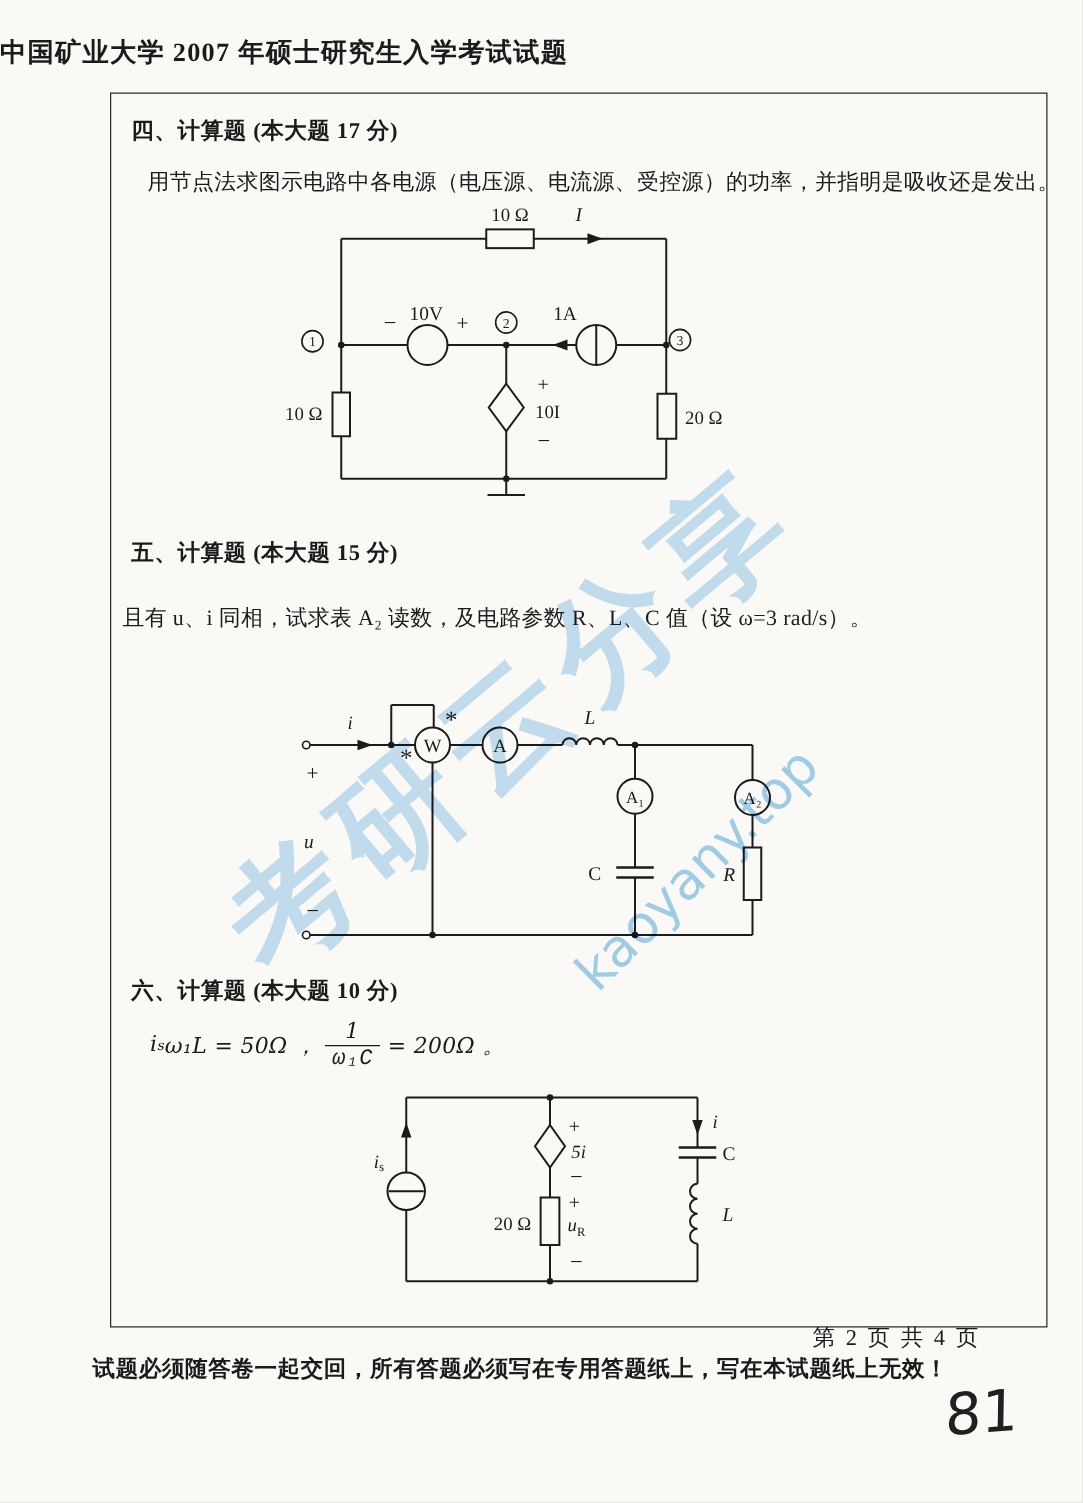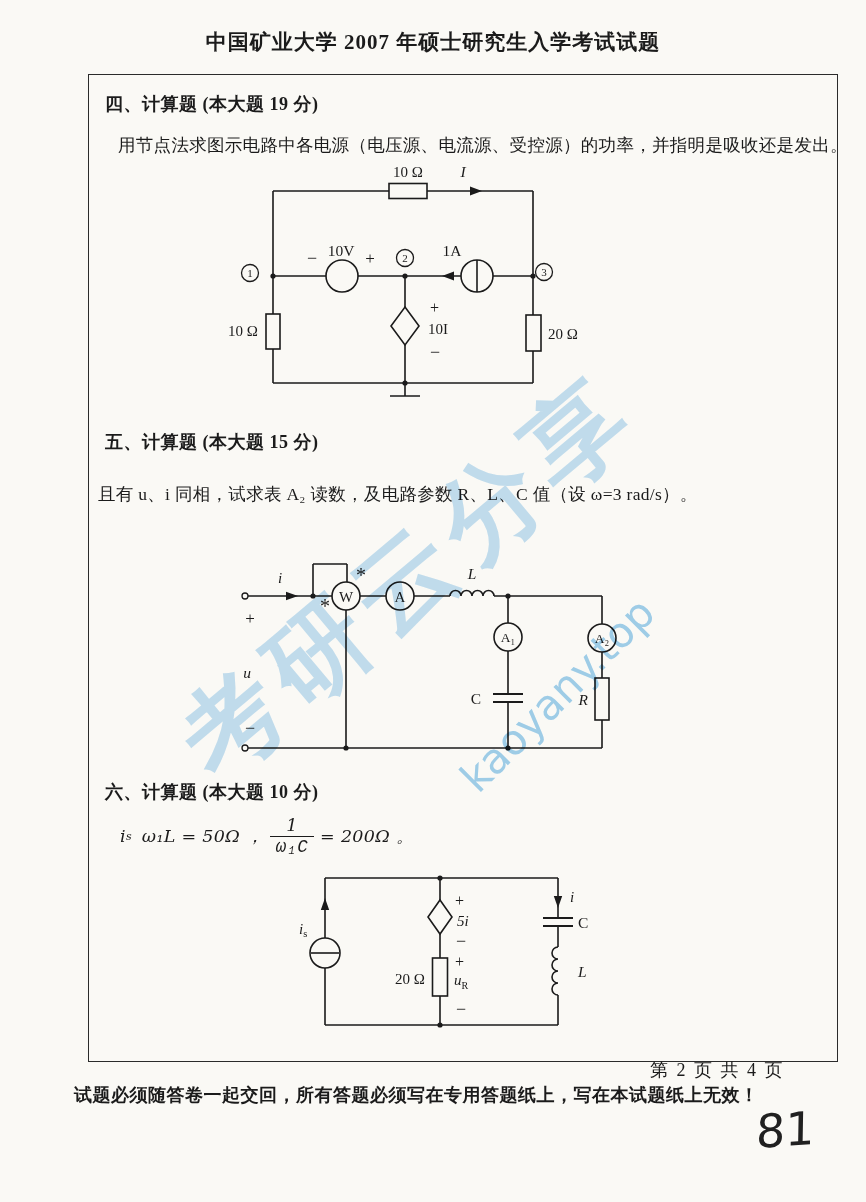--- a/index.html
+++ b/index.html
@@ -1,19 +1,19 @@
 <!DOCTYPE html>
 <html><head>
 <meta charset="utf-8">
 <style>
   html,body{margin:0;padding:0;background:#d8d8d8;}
   .page{position:relative;width:866px;height:1202px;background:#faf9f5;overflow:hidden;
         font-family:"Liberation Serif","DejaVu Serif",serif;color:#1b1b1b;}
   .abs{position:absolute;white-space:nowrap;}
-  .title{top:28px;left:0;width:100%;text-align:center;font-size:21px;font-weight:bold;letter-spacing:1px;}
+  .title{top:28px;left:0;width:100%;text-align:left;font-size:21px;font-weight:bold;letter-spacing:1px;}
   .box{position:absolute;left:88px;top:74px;width:748px;height:986px;border:1.6px solid #2b2b2b;}
   .heading{font-size:18px;font-weight:bold;letter-spacing:.5px;}
   .body{font-size:17.5px;letter-spacing:.3px;}
   .math{font-family:"DejaVu Serif","Liberation Serif",serif;font-style:italic;}
   sub{font-size:11px;}
   .q6line1{display:flex;align-items:center;}
   .frac{display:inline-block;vertical-align:middle;text-align:center;margin:0 6px;line-height:1.05;}
   .frac .num{display:block;padding:0 6px 1px;border-bottom:1.3px solid #1b1b1b;}
   .frac .den{display:block;padding:1px 6px 0;font-family:Liberation Mono, monospace;}
   .pagenum{top:1058px;left:650px;font-size:18px;letter-spacing:2px;}
@@ -33,21 +33,21 @@
   svg .it{font-style:italic;}
 </style>
 </head>
 <body>
 
 <div class="page">
 
   <div class="abs title">中国矿业大学 2007 年硕士研究生入学考试试题</div>
   <div class="box"></div>
 
-  <div class="abs heading" style="left:105px;top:92px">四、计算题 (本大题 19 分)</div>
+  <div class="abs heading" style="left:105px;top:92px">四、计算题 (本大题 17 分)</div>
   <div class="abs body" style="left:118px;top:133px">用节点法求图示电路中各电源（电压源、电流源、受控源）的功率，并指明是吸收还是发出。</div>
 
   <svg style="left:230px;top:163px" width="420" height="250" viewBox="0 0 420 250">
     <path class="wire" d="M43,28 H303 M43,28 V220 M303,28 V220 M43,113 H303 M175,113 V220 M43,220 H303 M175,220 V233 M160,233 H190"></path>
     <rect class="comp" x="159" y="20.5" width="38" height="15"></rect>
     <polygon class="fillb" points="252,28 240,23.6 240,32.4"></polygon>
     <circle class="comp" cx="112" cy="113" r="16"></circle>
     <circle class="comp" cx="247" cy="113" r="16"></circle>
     <path class="wire" d="M247,97 V129"></path>
     <polygon class="fillb" points="212,113 224,108.6 224,117.4"></polygon>
@@ -110,21 +110,21 @@
     <text x="372" y="91" font-size="13.5" text-anchor="middle">A₂</text>
     <text x="251" y="152" font-size="15.5" text-anchor="end">C</text>
     <text x="358" y="153" font-size="15.5" class="it" text-anchor="end">R</text>
   </svg>
 
   <div class="abs heading" style="left:105px;top:780px">六、计算题 (本大题 10 分)</div>
 
   <div class="abs body q6line1" style="left:120px;top:810px;height:52px">
     <span class="math">i</span>
       <sub class="math">s</sub>
-    <span class="math" style="margin-left:10px">ω₁L = 50Ω ，</span>
+    <span class="math" style="">ω₁L = 50Ω ，</span>
     <span class="frac math">
       <span class="num">1</span>
       <span class="den">ω₁C</span>
     </span>
     <span class="math">= 200Ω 。</span>
   </div>
 
 
   <svg style="left:285px;top:868px" width="320" height="170" viewBox="0 0 320 170">
     <path class="wire" d="M40,10 H273 M40,10 V70 M40,100 V157 M155,10 V32 M155,66 V90 M155,128 V157

